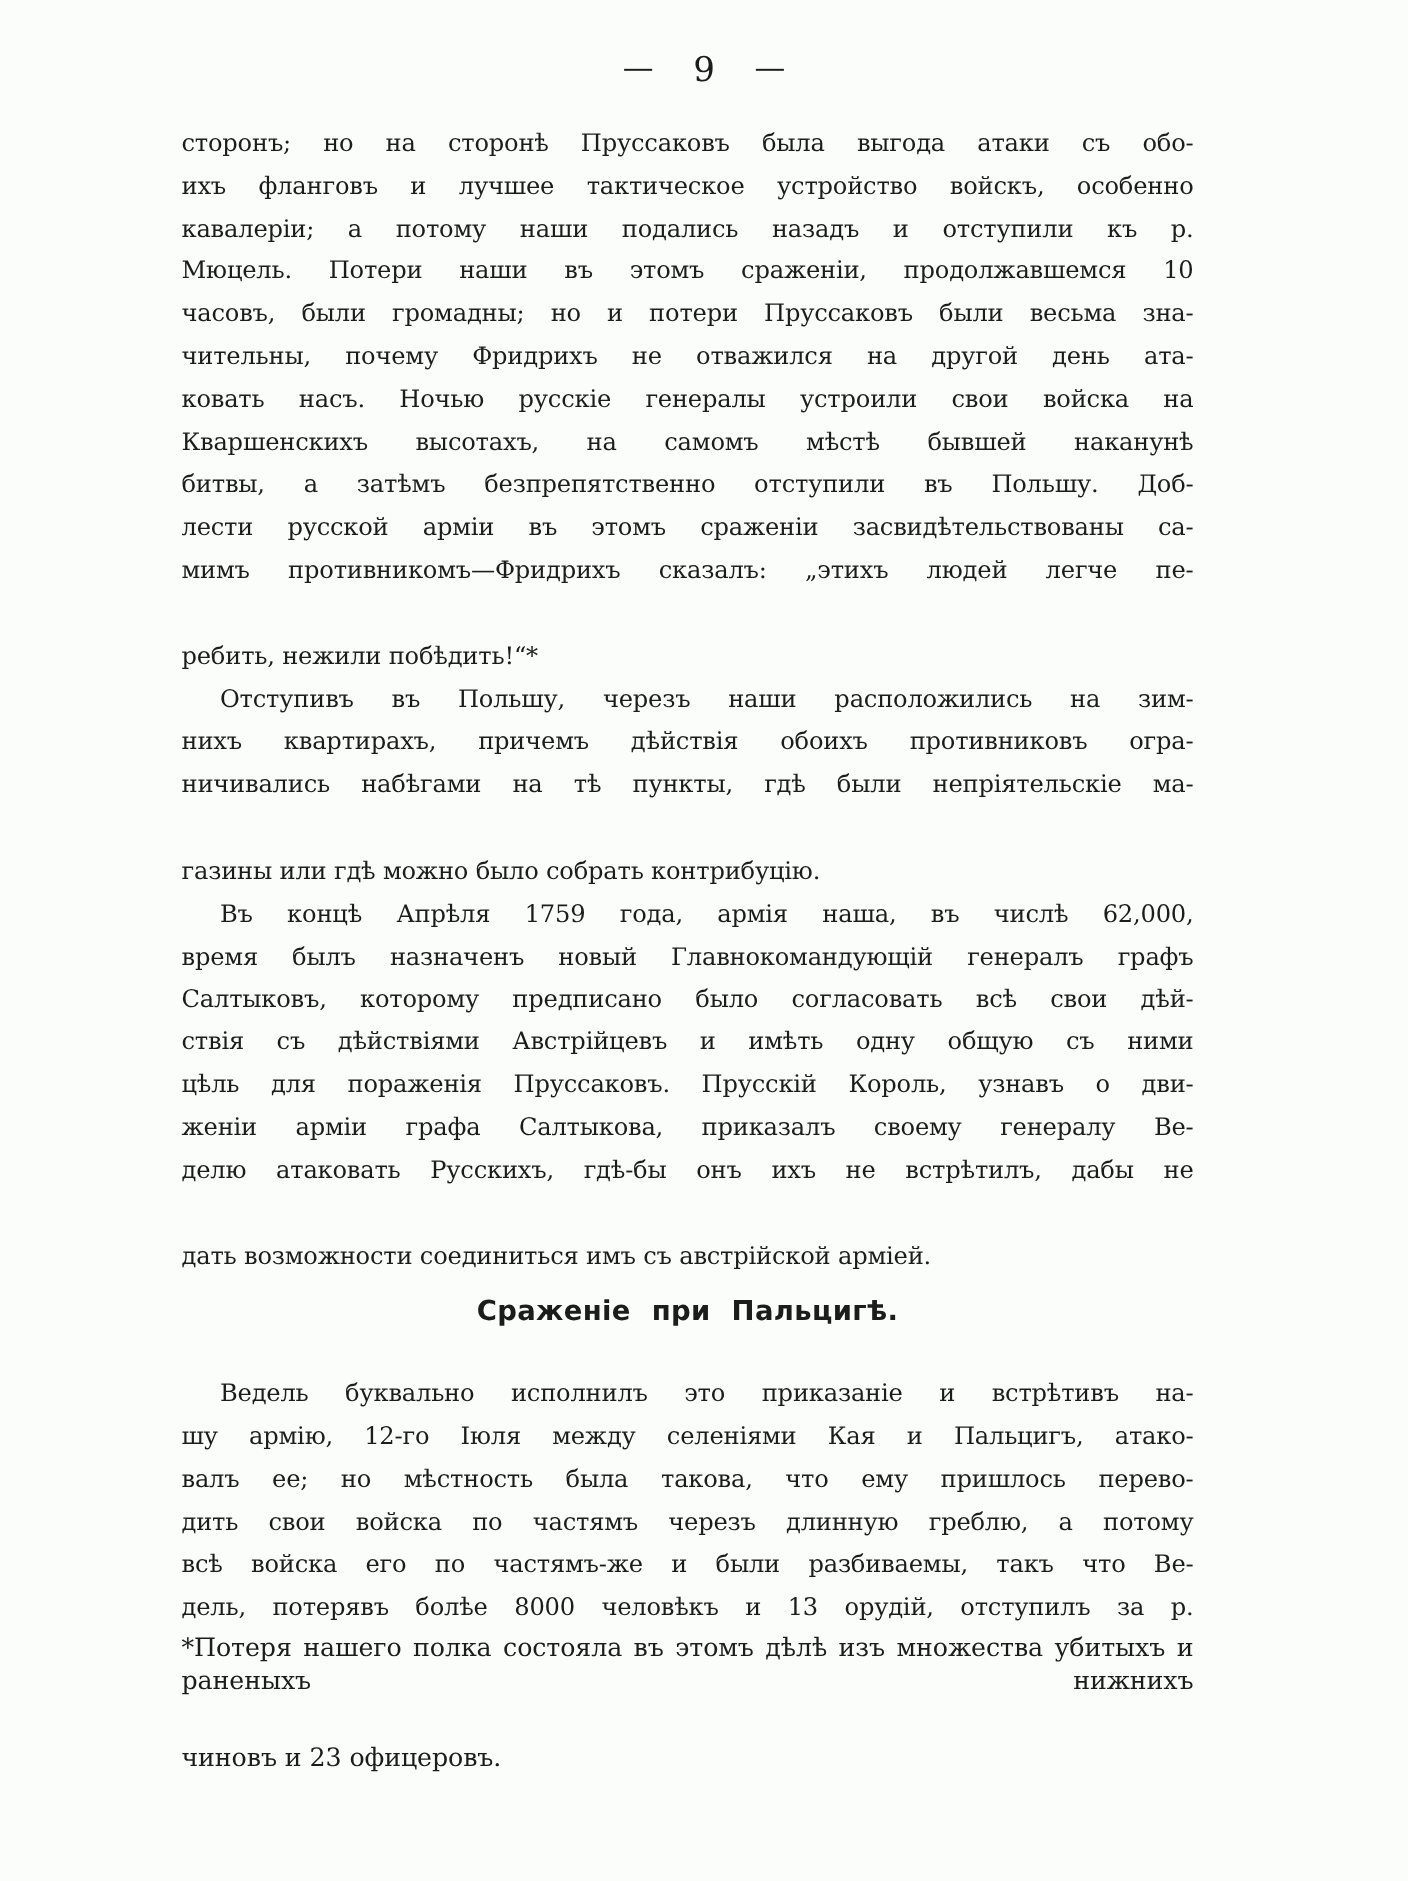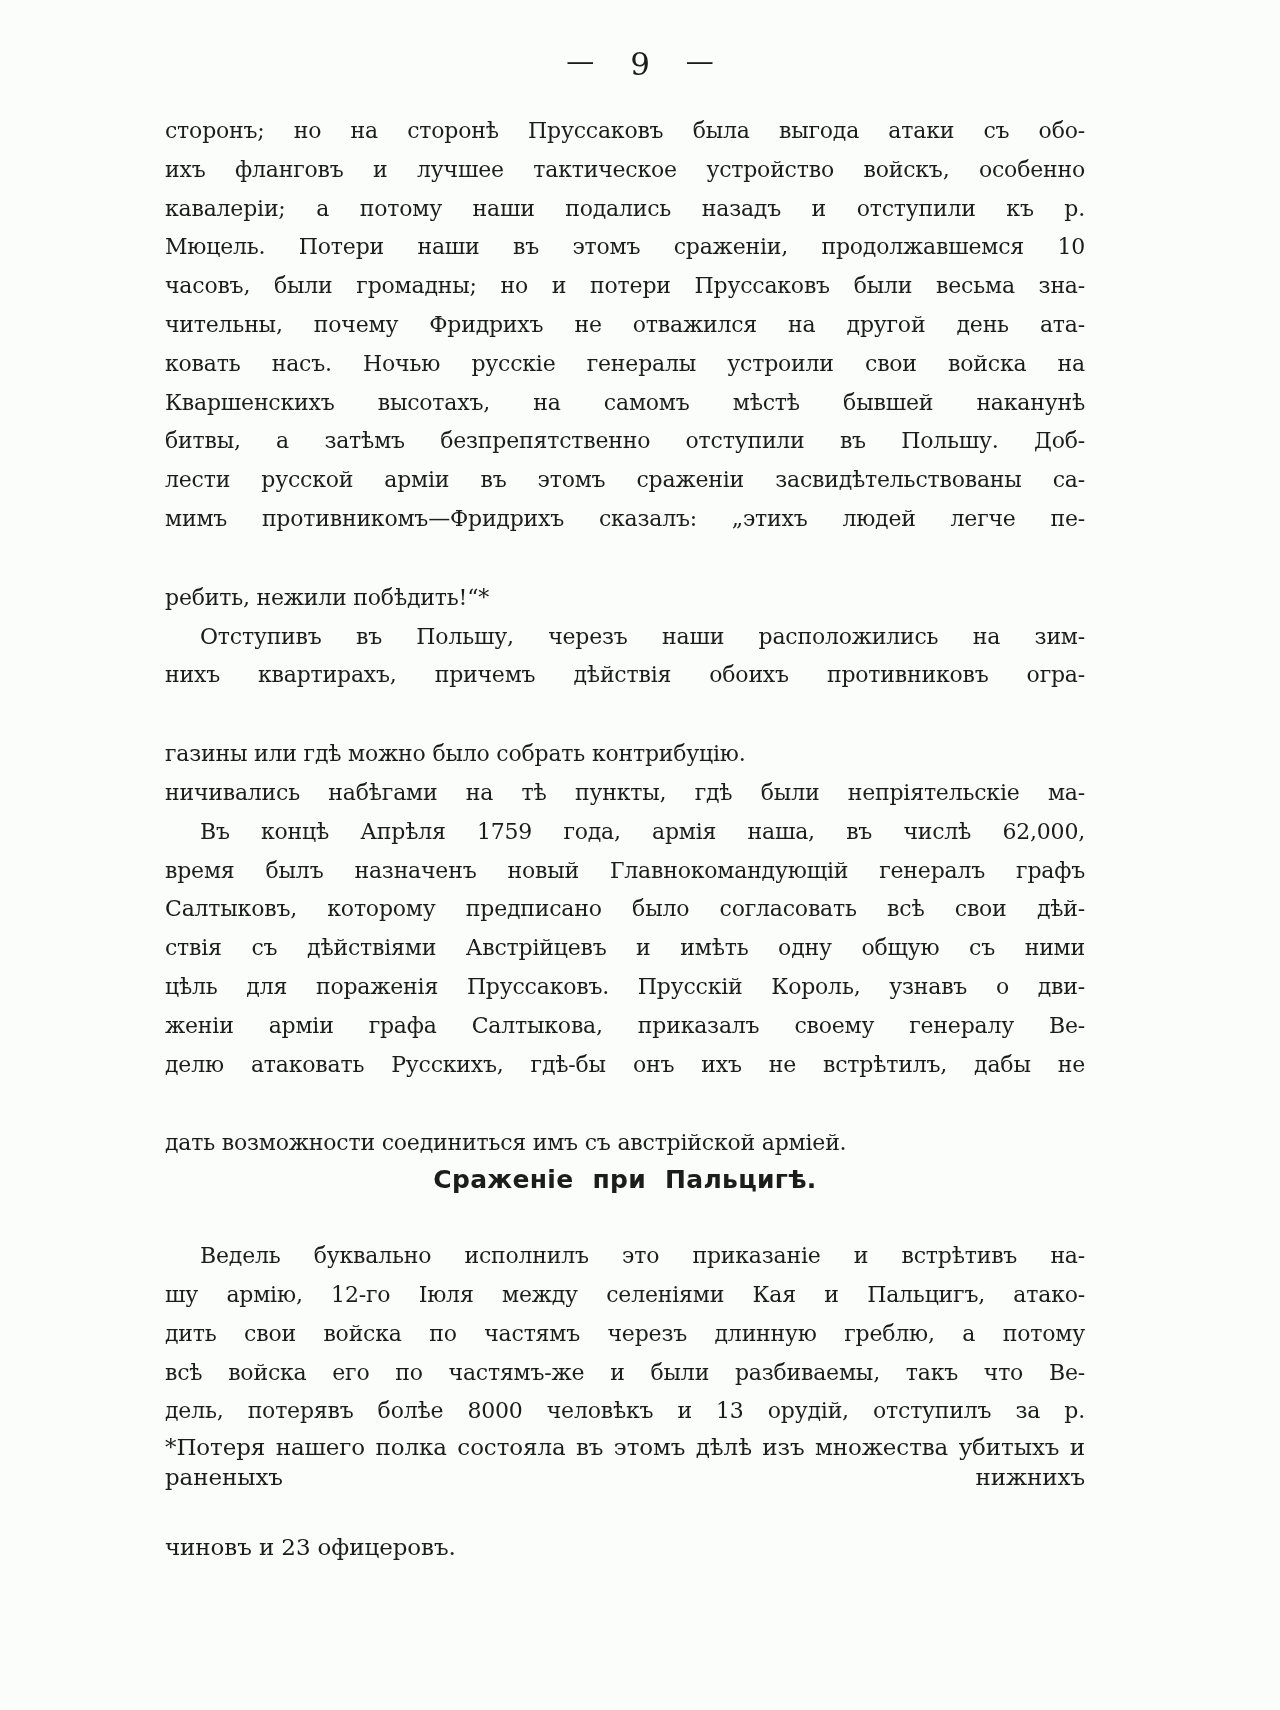--- a/index.html
+++ b/index.html
@@ -51,20 +51,21 @@
     white-space:normal;
   }
   .line.no-just{
     text-align-last:left;
     margin-top:40px;
   }
   .line.indent{
     text-indent:35px;
   }
   .section-heading{
+    margin-top:12px;
     margin-bottom:40px;
     text-align:center;
     font-family:"DejaVu Sans", sans-serif;
     font-weight:bold;
     font-size:25px;
     line-height:34px;
     word-spacing:10px;
     letter-spacing:0.3px;
   }
   .footnote{
@@ -96,37 +97,38 @@
         <div class="line">ковать насъ. Ночью русскіе генералы устроили свои войска на</div>
         <div class="line">Кваршенскихъ высотахъ, на самомъ мѣстѣ бывшей наканунѣ</div>
         <div class="line">битвы, а затѣмъ безпрепятственно отступили въ Польшу. Доб-</div>
         <div class="line">лести русской арміи въ этомъ сраженіи засвидѣтельствованы са-</div>
         <div class="line">мимъ противникомъ—Фридрихъ сказалъ: „этихъ людей легче пе-</div>
         <div class="line no-just">ребить, нежили побѣдить!“*</div>
       </div>
       <div class="paragraph">
         <div class="line indent">Отступивъ въ Польшу, черезъ наши расположились на зим-</div>
         <div class="line">нихъ квартирахъ, причемъ дѣйствія обоихъ противниковъ огра-</div>
+        <div class="line">ничивались набѣгами на тѣ пункты, гдѣ были непріятельскіе ма-</div>
         <div class="line no-just">газины или гдѣ можно было собрать контрибуцію.</div>
-        <div class="line">ничивались набѣгами на тѣ пункты, гдѣ были непріятельскіе ма-</div>
       </div>
       <div class="paragraph">
         <div class="line indent">Въ концѣ Апрѣля 1759 года, армія наша, въ числѣ 62,000,</div>
         <div class="line">время былъ назначенъ новый Главнокомандующій генералъ графъ</div>
         <div class="line">Салтыковъ, которому предписано было согласовать всѣ свои дѣй-</div>
         <div class="line">ствія съ дѣйствіями Австрійцевъ и имѣть одну общую съ ними</div>
         <div class="line">цѣль для пораженія Пруссаковъ. Прусскій Король, узнавъ о дви-</div>
         <div class="line">женіи арміи графа Салтыкова, приказалъ своему генералу Ве-</div>
         <div class="line">делю атаковать Русскихъ, гдѣ-бы онъ ихъ не встрѣтилъ, дабы не</div>
         <div class="line no-just">дать возможности соединиться имъ съ австрійской арміей.</div>
       </div>
       <div class="section-heading">Сраженіе при Пальцигѣ.</div>
       <div class="paragraph">
         <div class="line indent">Ведель буквально исполнилъ это приказаніе и встрѣтивъ на-</div>
         <div class="line">шу армію, 12-го Іюля между селеніями Кая и Пальцигъ, атако-</div>
+        <div class="line">валъ ее; но мѣстность была такова, что ему пришлось перево-</div>
         <div class="line">дить свои войска по частямъ черезъ длинную греблю, а потому</div>
         <div class="line">всѣ войска его по частямъ-же и были разбиваемы, такъ что Ве-</div>
         <div class="line">дель, потерявъ болѣе 8000 человѣкъ и 13 орудій, отступилъ за р.</div>
       </div>
       <div class="footnote">
         <div class="line">*Потеря нашего полка состояла въ этомъ дѣлѣ изъ множества убитыхъ и раненыхъ нижнихъ</div>
         <div class="line no-just">чиновъ и 23 офицеровъ.</div>
       </div>
     </div>
 </div>

